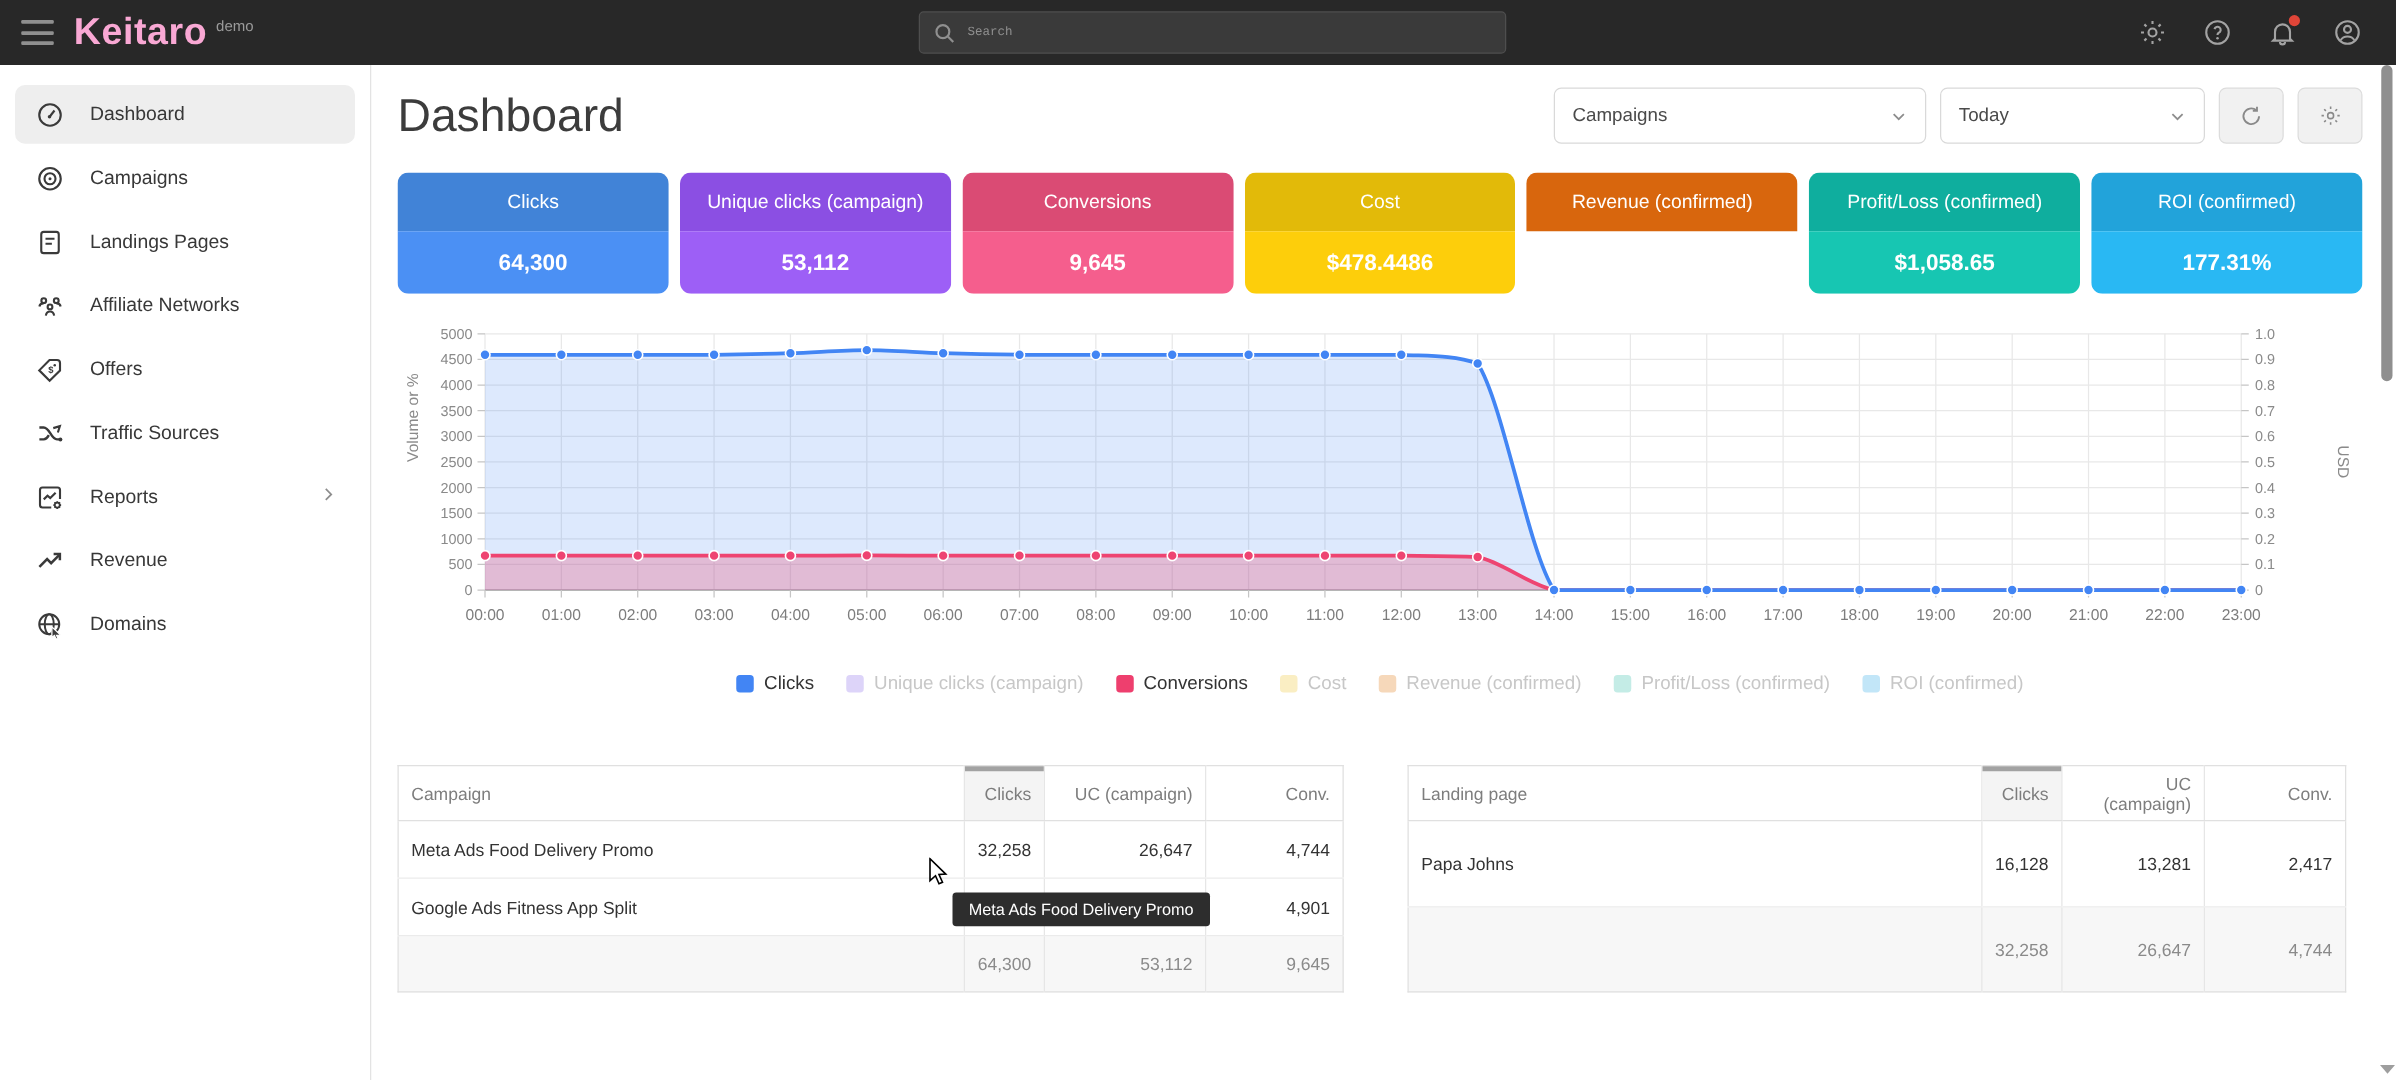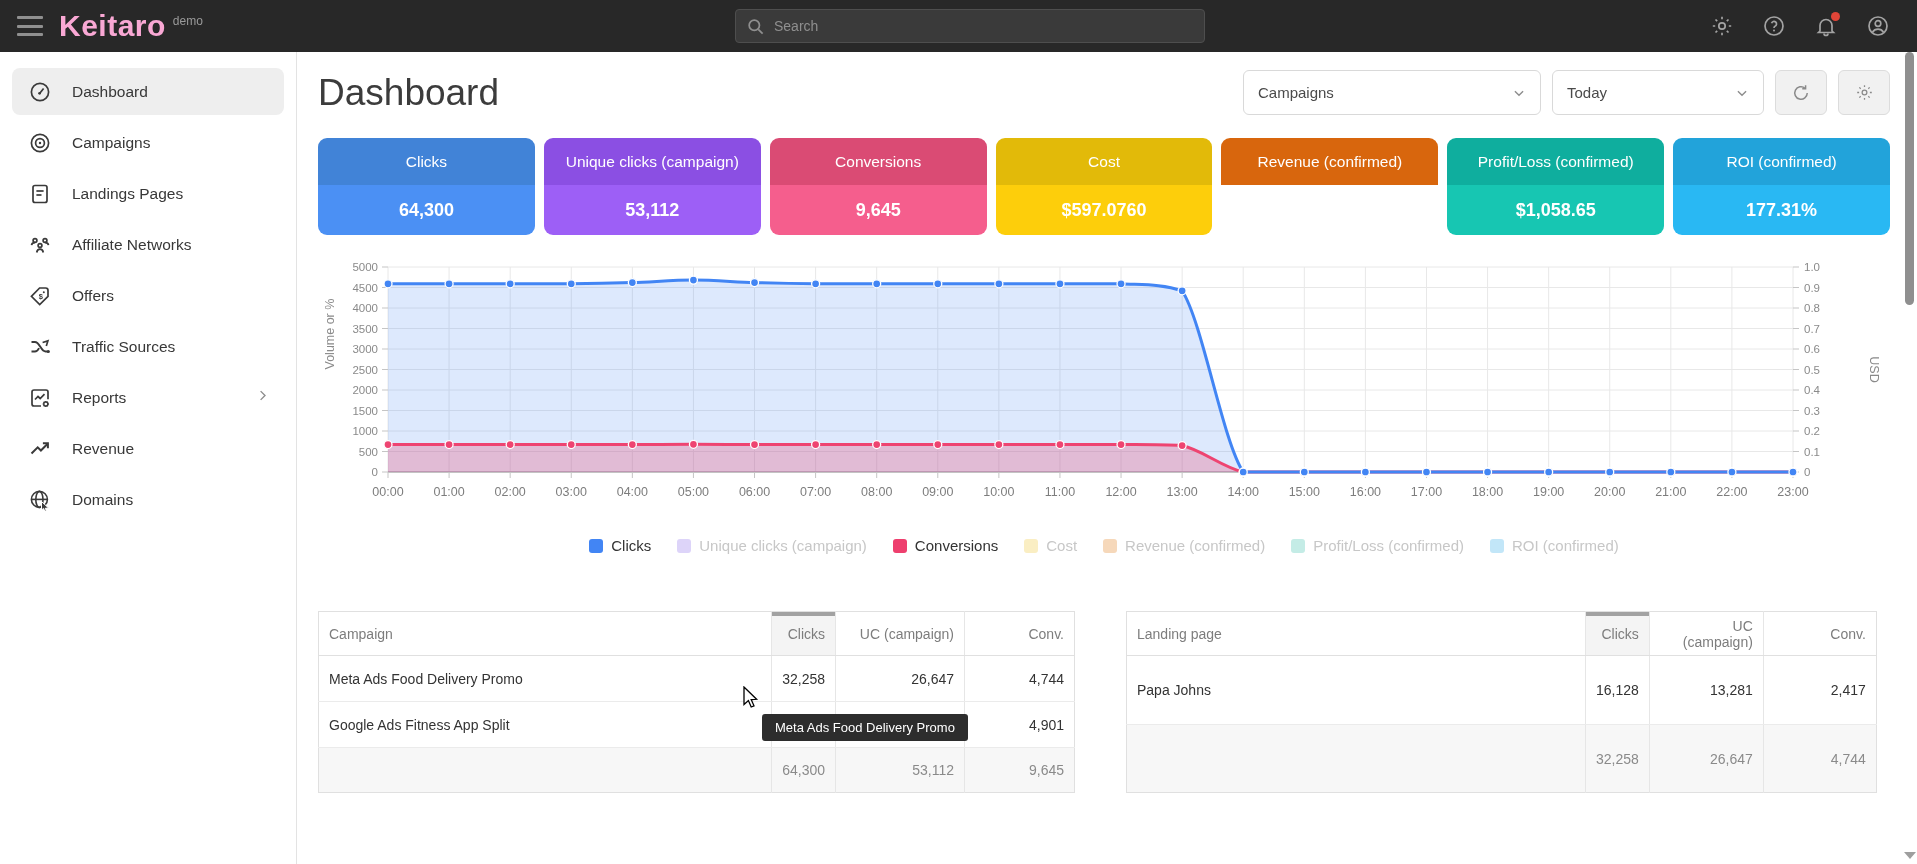--- a/index.html
+++ b/index.html
@@ -8,21 +8,21 @@
 
   
   .topbar { position:relative; height:52px; background:#282828; display:flex; align-items:center; }
   .hamburger { width:26px; height:20px; margin-left:17px; display:flex; flex-direction:column; justify-content:space-between; cursor:pointer; }
   .hamburger span { display:block; height:3px; background:#8f8f8f; border-radius:1px; }
   .logo { margin-left:16px; font-size:30px; font-weight:bold; color:#f9a8d4; letter-spacing:.5px;text-align:right; }
   .env { margin-left:7px; margin-top:-10px; font-size:12px; color:#9a9a9a; }
   .searchbox { position:absolute; left:735px; top:9px; width:470px; height:34px;
     background:#3a3a3a; border:1px solid #4e4e4e; border-radius:4px; display:flex; align-items:center; padding:0 10px; }
   .searchbox svg { flex:0 0 auto; }
-  .searchbox input { background:transparent; border:none; outline:none; color:#c9c9c9; font-size:14px; margin-left:9px; width:100%; font-family:Liberation Sans, sans-serif; }
+  .searchbox input { background:transparent; border:none; outline:none; color:#c9c9c9; font-size:10px; margin-left:9px; width:100%; font-family:Liberation Mono, monospace; }
   .searchbox input::placeholder { color:#8f8f8f; }
   .top-actions { position:absolute; right:27px; top:0; height:52px; display:flex; align-items:center; gap:28px; }
   .top-actions .tbtn { position:relative; width:24px; height:24px; cursor:pointer; }
   .badge-dot { position:absolute; top:-2px; right:-2px; width:9px; height:9px; border-radius:50%; background:#e04538; }
 
   
   .app { display:flex; height:812px;border-radius:20px; }
   .sidebar { width:297px; border-right:1px solid #e3e3e3; padding-top:12px; flex:0 0 auto; background:#fff; }
   .side-item { position:relative; display:flex; align-items:center; height:47px; margin:4px 12px; padding-left:16px; border-radius:8px; cursor:pointer; }
   .side-item.active { background:#eeeeee; }
@@ -247,21 +247,21 @@
         <div class="card">
           <div class="c-label" style="background: rgb(139, 79, 227);">Unique clicks (campaign)</div>
           <div class="c-value" style="background: rgb(157, 95, 246);">53,112</div>
         </div>
         <div class="card">
           <div class="c-label" style="background: rgb(218, 75, 116);">Conversions</div>
           <div class="c-value" style="background: rgb(245, 94, 141);">9,645</div>
         </div>
         <div class="card">
           <div class="c-label" style="background: rgb(226, 186, 9);">Cost</div>
-          <div class="c-value" style="background: rgb(253, 206, 11);">$597.0760</div>
+          <div class="c-value" style="background: rgb(253, 206, 11);">$478.4486</div>
         </div>
         <div class="card">
           <div class="c-label" style="background: rgb(216, 102, 13);">Revenue (confirmed)</div>
         </div>
         <div class="card">
           <div class="c-label" style="background: rgb(15, 174, 158);">Profit/Loss (confirmed)</div>
           <div class="c-value" style="background: rgb(23, 198, 178);">$1,058.65</div>
         </div>
         <div class="card">
           <div class="c-label" style="background: rgb(34, 163, 218);">ROI (confirmed)</div>

